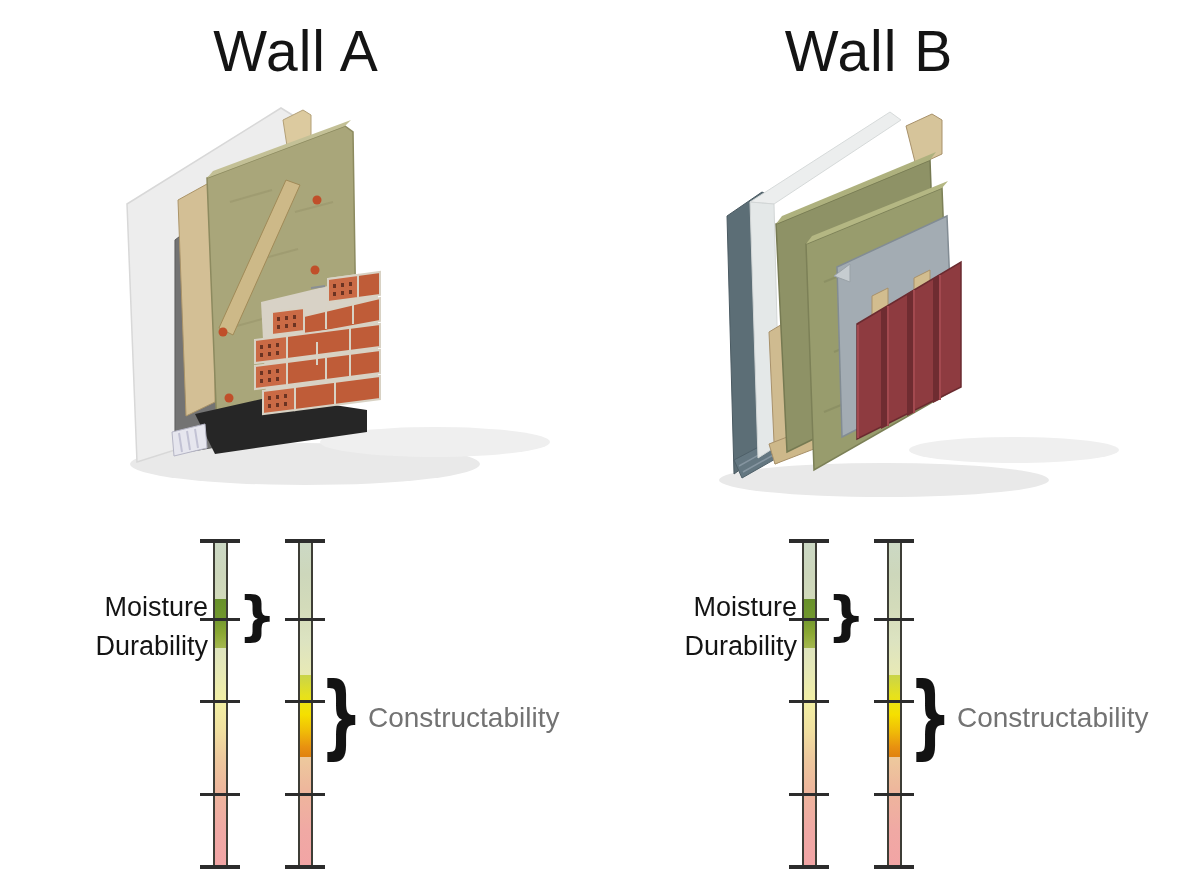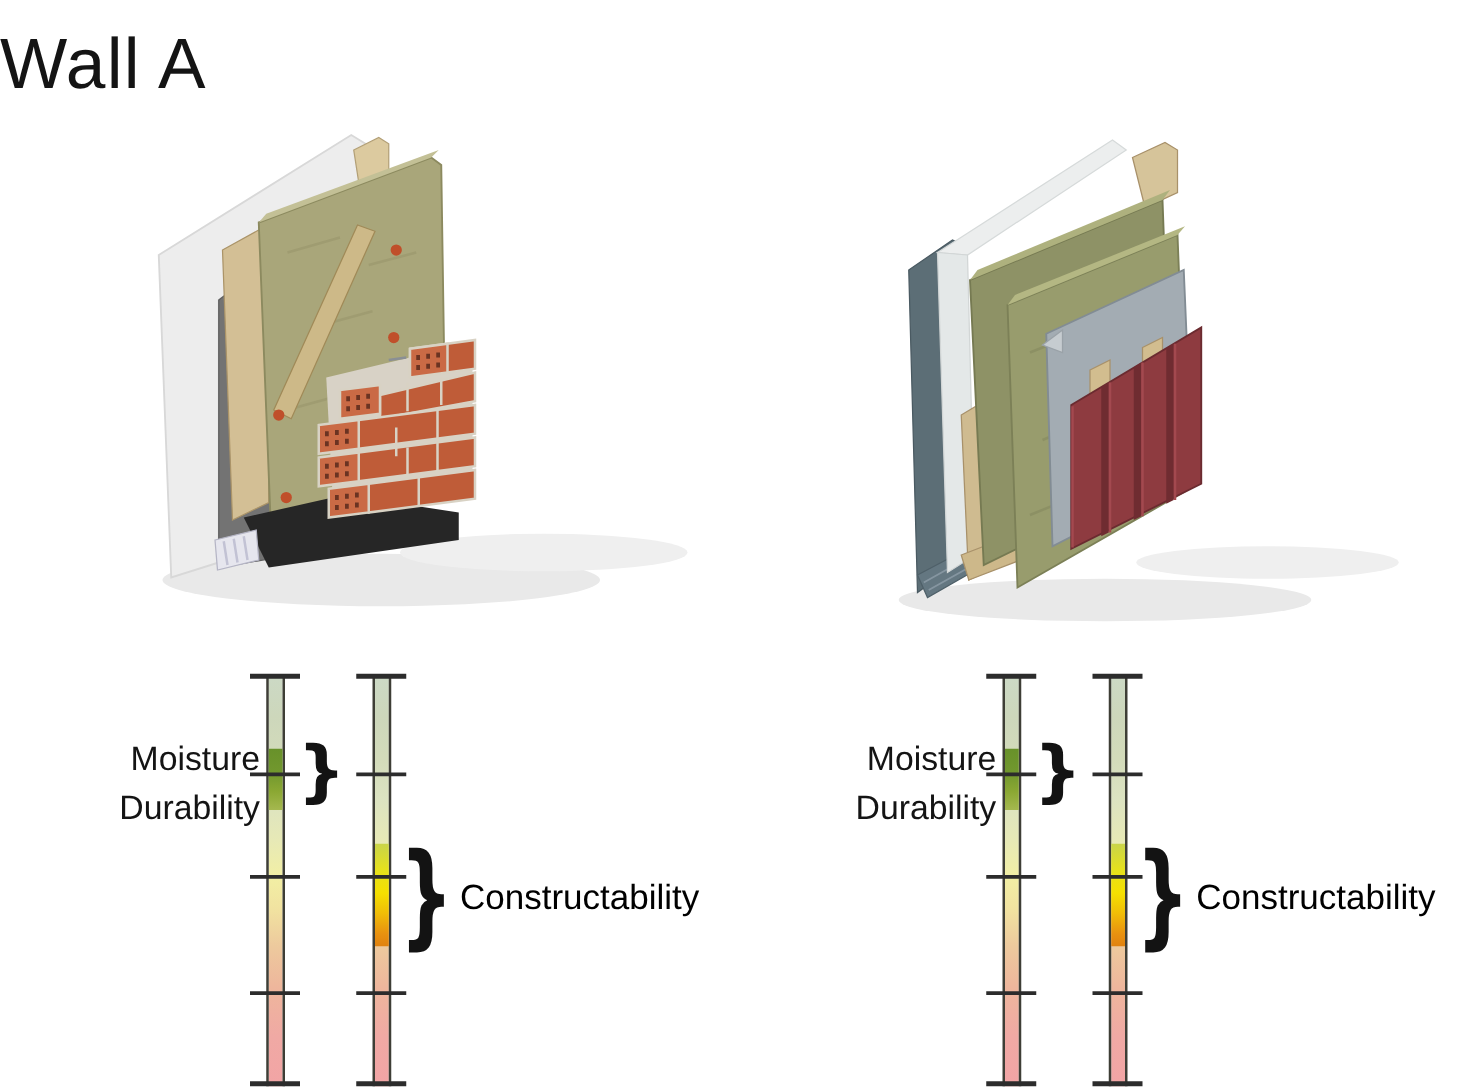--- a/index.html
+++ b/index.html
@@ -1,21 +1,21 @@
 <!DOCTYPE html>
 <html><head>
 <meta charset="utf-8">
 <style>
   html,body{margin:0;padding:0;background:#ffffff;}
   .canvas{position:relative;width:1181px;height:873px;background:#ffffff;overflow:hidden;
           font-family:"Liberation Sans",sans-serif;color:#141414;}
   .panel{position:absolute;top:0;width:592px;height:873px;}
   .panel-a{left:0;}
   .panel-b{left:589px;}
-  .panel-title{position:absolute;top:18px;left:0;width:100%;margin:0;
+  .panel-title{position:absolute;top:18px;left:0;width:100%;margin:0;text-align:center;
                font-size:57px;font-weight:400;letter-spacing:1px;color:#141414;}
   .panel-b .panel-title{width:560px;}
   .illustration{position:absolute;left:95px;top:92px;width:460px;height:410px;}
   .illustration svg{width:100%;height:100%;display:block;}
   
   .bar{position:absolute;top:541px;height:328px;width:15px;box-sizing:border-box;
        border-left:2px solid #3e3e36;border-right:2px solid #3e3e36;
        background:linear-gradient(180deg,#ccd9c5 0%,#cdd7bb 10%,#d3dbba 20%,#dce3c1 30%,
         #e7e9b6 40%,#f2efa4 49%,#f1e2a0 57%,#edc99d 66%,#eeb69c 76%,#f0a9a4 88%,#f2a4a5 100%);}
   .bar-left{left:213px;}
@@ -29,21 +29,21 @@
   .tick.tl{left:200px;}
   .tick.tr{left:285px;}
   .y0{top:539px;height:4px;}
   .y1{top:618px;}
   .y2{top:700px;}
   .y3{top:793px;}
   .y4{top:865px;height:4px;}
   
   .mlabel{position:absolute;left:18px;top:588px;width:190px;text-align:right;
           font-size:27px;line-height:39px;color:#141414;}
-  .clabel{position:absolute;left:368px;top:702px;font-size:28px;color:#000000;white-space:nowrap;text-align:right;}
+  .clabel{position:absolute;left:368px;top:702px;font-size:28px;color:#737373;white-space:nowrap;text-align:right;}
   .brace{position:absolute;font-weight:700;color:#131313;font-family:"DejaVu Sans",sans-serif;z-index:4;}
   .brace-m{left:238px;top:586px;font-size:54px;line-height:62px;}
   .brace-c{left:322px;top:686px;font-size:54px;line-height:62px;
            transform:scaleY(1.68) scaleX(1.12);transform-origin:50% 50%;}
 </style>
 </head>
 <body>
 
 <div class="canvas">
 
@@ -156,20 +156,21 @@
     <div class="tick tr y2"></div>
     <div class="tick tr y3"></div>
     <div class="tick tr y4"></div>
 
     <span class="brace brace-m">}</span>
     <span class="brace brace-c">}</span>
     <div class="clabel">Constructability</div>
   </section>
 
   <section class="panel panel-b">
+    <h1 class="panel-title">Wall B</h1>
 
     <div class="illustration">
       <svg viewBox="0 0 460 410">
         <g>
           <ellipse cx="200" cy="388" rx="165" ry="17" fill="#e9e9e9"></ellipse>
           <ellipse cx="330" cy="358" rx="105" ry="13" fill="#efefef"></ellipse>
         </g>
         <polygon points="43,124 78,100 86,104 86,356 50,382" fill="#5c6e76" stroke="#4a5a62" stroke-width="1"></polygon>
         <g>
           <polygon points="50,368 122,330 128,346 58,386" fill="#647781" stroke="#4f6069" stroke-width="1"></polygon>

